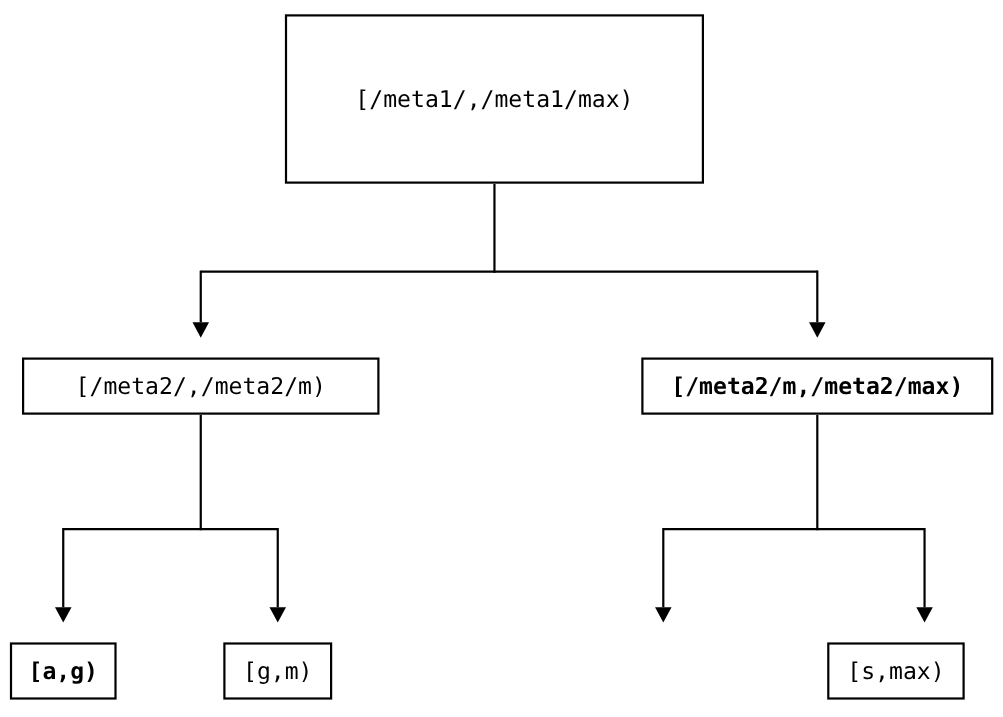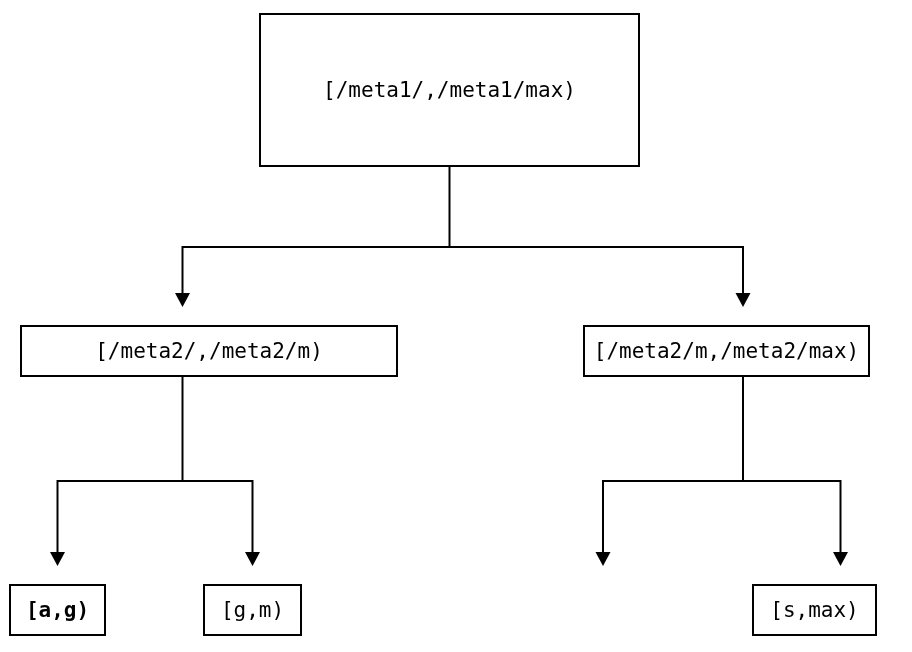--- a/index.html
+++ b/index.html
@@ -38,22 +38,22 @@
     background: #ffffff;
     color: #000000;
     display: flex;
     align-items: center;
     justify-content: center;
     font-size: 21px;
     line-height: 1;
     white-space: nowrap;
   }
   .n-root  { left: 259px; top: 13px;  width: 381px; height: 154px; }
-  .n-left  { left: 20px;  top: 325px; width: 378px; height: 52px; }
-  .n-right { left: 583px; top: 325px; width: 287px; height: 52px; }
+  .n-left  { left: 20px;  top: 325px; width: 325px; height: 52px; }
+  .n-right { left: 583px; top: 325px; width: 320px; height: 52px; font-weight: bold; }
   .n-ag    { left: 9px;   top: 584px; width: 97px;  height: 52px; font-weight: bold; }
   .n-gm    { left: 203px; top: 584px; width: 99px;  height: 52px; }
   .n-ms    { left: 553px; top: 584px; width: 100px; height: 52px; }
   .n-smax  { left: 752px; top: 584px; width: 125px; height: 52px; }
 </style>
 </head>
 <body>
 
 <div class="canvas">
 

